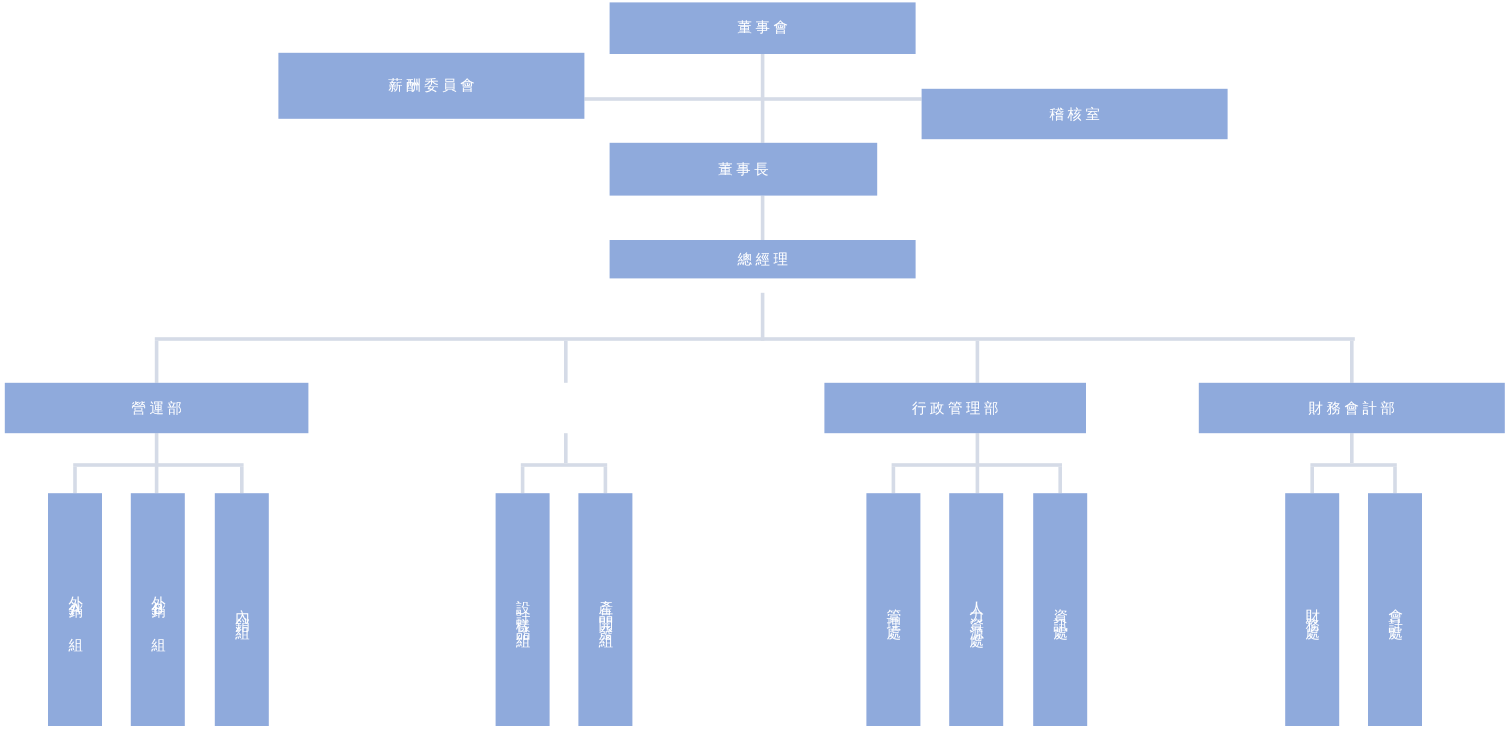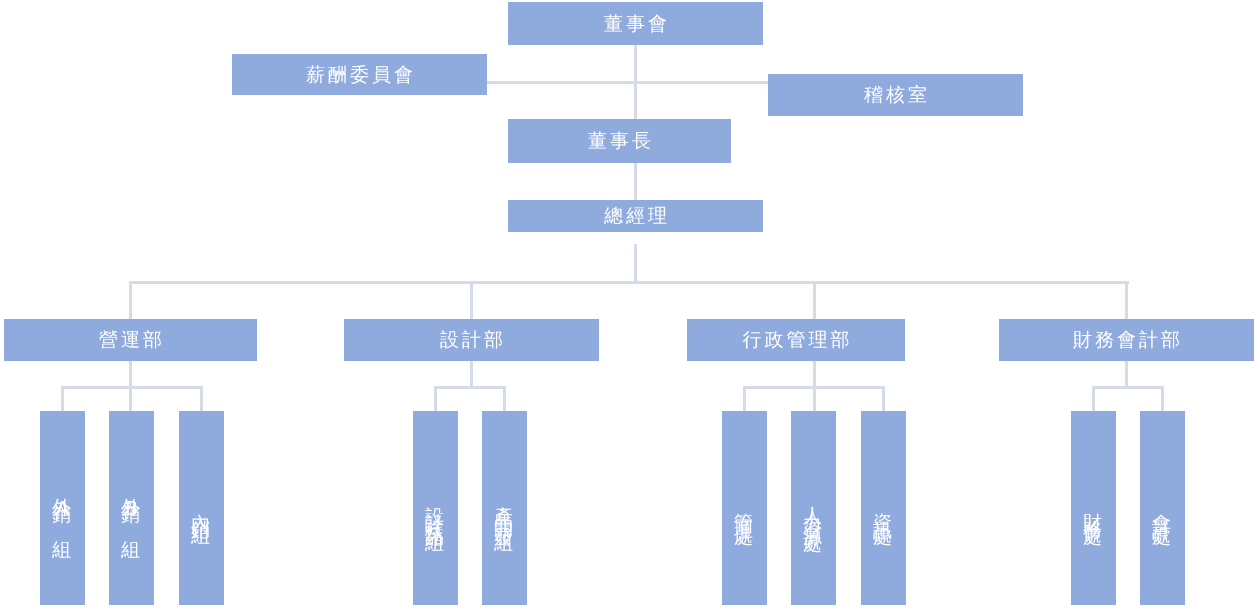--- a/index.html
+++ b/index.html
@@ -19,21 +19,21 @@
     position: absolute;
     background: #d5dbe7;
   }
   .box {
     position: absolute;
     background: #8faadc;
     color: #ffffff;
     display: flex;
     align-items: center;
     justify-content: center;
-    font-size: 19px;
+    font-size: 12px;
     letter-spacing: 3px;
     text-indent: 3px;
     white-space: nowrap;
   }
   .box.v {
     writing-mode: vertical-rl;
     text-orientation: upright;
     letter-spacing: 7px;
     text-indent: 0;
     white-space: normal;
@@ -68,27 +68,26 @@
   <div class="conn" style="left:743px;top:386px;width:142px;height:3px"></div>
   <div class="conn" style="left:743px;top:389px;width:3px;height:22px"></div>
   <div class="conn" style="left:882px;top:389px;width:3px;height:22px"></div>
 
   <div class="conn" style="left:1125px;top:361px;width:3px;height:25px"></div>
   <div class="conn" style="left:1092px;top:386px;width:72px;height:3px"></div>
   <div class="conn" style="left:1092px;top:389px;width:3px;height:22px"></div>
   <div class="conn" style="left:1161px;top:389px;width:3px;height:22px"></div>
 
   <div class="box" style="left:508px;top:2px;width:255px;height:43px">董事會</div>
-  <div class="box" style="left:232px;top:54px;width:255px;height:41px">薪酬委員會</div>
+  <div class="box" style="left:232px;top:44px;width:255px;height:55px">薪酬委員會</div>
   <div class="box" style="left:768px;top:74px;width:255px;height:42px">稽核室</div>
   <div class="box" style="left:508px;top:119px;width:223px;height:44px">董事長</div>
   <div class="box" style="left:508px;top:200px;width:255px;height:32px">總經理</div>
 
   <div class="box" style="left:4px;top:319px;width:253px;height:42px">營運部</div>
-  <div class="box" style="left:344px;top:319px;width:255px;height:42px">設計部</div>
   <div class="box" style="left:687px;top:319px;width:218px;height:42px">行政管理部</div>
   <div class="box" style="left:999px;top:319px;width:255px;height:42px">財務會計部</div>
 
   <div class="box v" style="left:40px;top:411px;width:45px;height:194px">外銷A組</div>
   <div class="box v" style="left:109px;top:411px;width:45px;height:194px">外銷B組</div>
   <div class="box v" style="left:179px;top:411px;width:45px;height:194px">內銷組</div>
 
   <div class="box v" style="left:413px;top:411px;width:45px;height:194px">設計樣品組</div>
   <div class="box v" style="left:482px;top:411px;width:45px;height:194px">產品開發組</div>
 

